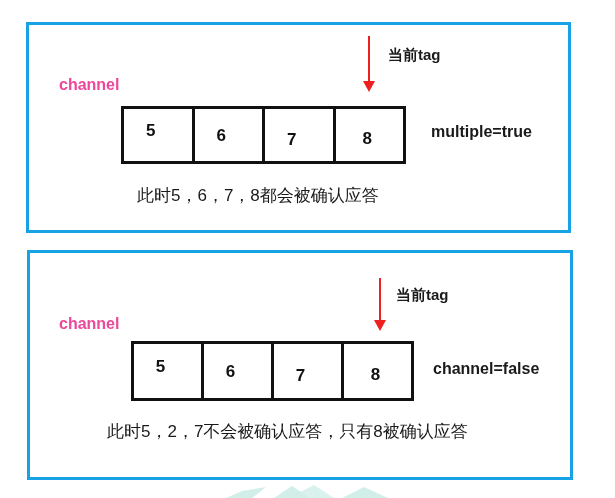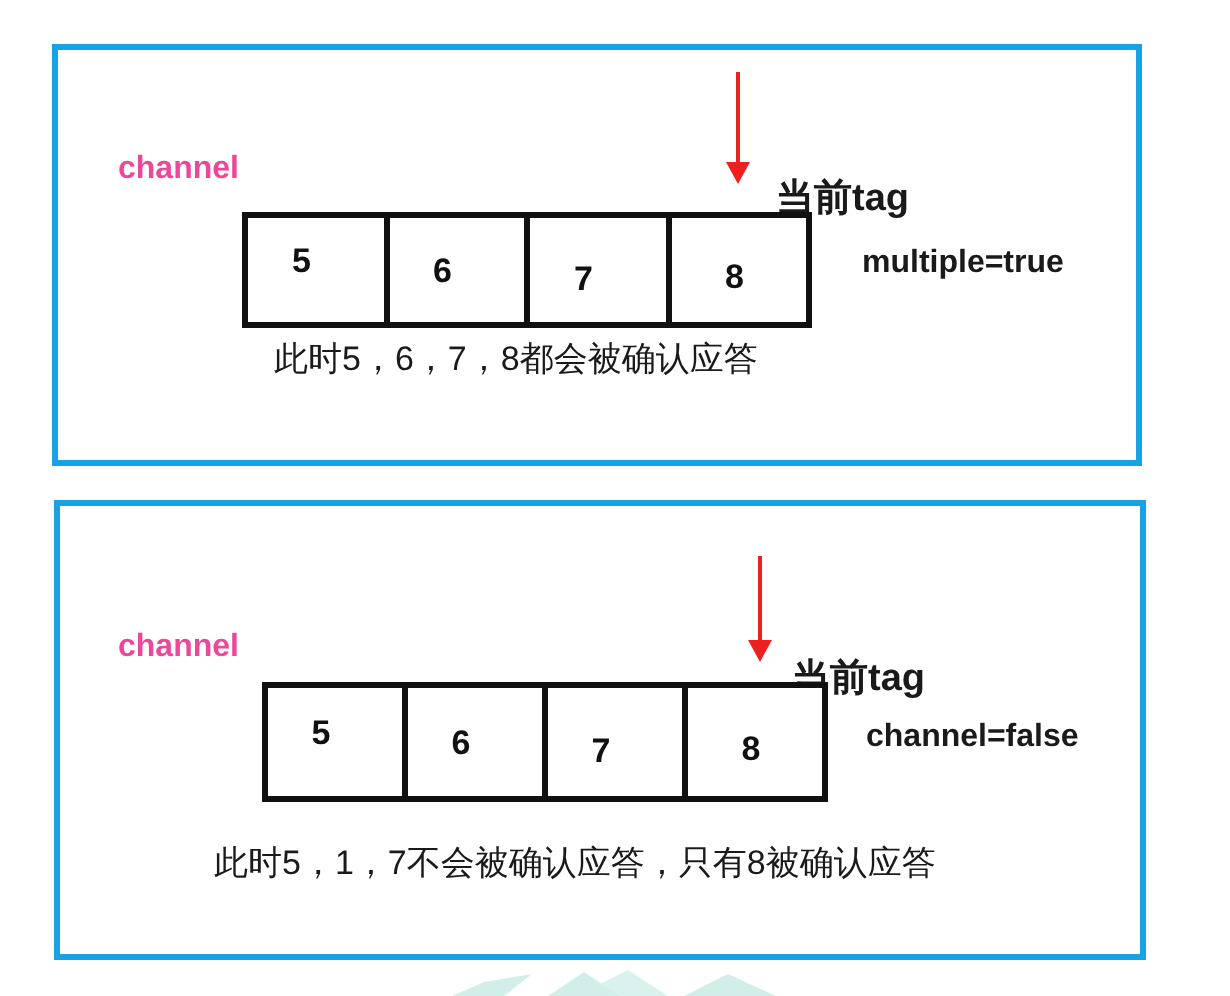--- a/index.html
+++ b/index.html
@@ -39,30 +39,30 @@
 
   .arrow{position:absolute;width:2px;background:var(--arrow,#ee1f1f);}
   .arrow::after{
     content:"";position:absolute;left:-5px;bottom:-11px;
     border-left:6px solid transparent;border-right:6px solid transparent;
     border-top:11px solid var(--arrow,#ee1f1f);
   }
   .p1 .arrow{left:339px;top:11px;height:45px;}
   .p2 .arrow{left:349px;top:25px;height:42px;}
 
-  .tag-label{position:absolute;font-size:19px;font-weight:600;color:#1a1a1a;margin-top:40px;}
+  .tag-label{position:absolute;font-size:15px;font-weight:600;color:#1a1a1a;}
   .p1 .tag-label{left:359px;top:21px;}
   .p2 .tag-label{left:366px;top:33px;}
 
   .mode-label{position:absolute;font-size:16px;font-weight:600;color:#1a1a1a;white-space:nowrap;}
   .p1 .mode-label{left:402px;top:98px;text-align:center;}
   .p2 .mode-label{left:403px;top:107px;}
 
   .caption{position:absolute;font-size:17px;font-weight:500;color:#1a1a1a;white-space:nowrap;}
-  .p1 .caption{left:108px;top:143px;text-align:center;}
+  .p1 .caption{left:108px;top:159px;text-align:center;}
   .p2 .caption{left:77px;top:167px;}
 
   .watermark{position:absolute;left:222px;top:483px;width:176px;height:15px;opacity:0.85;}
 </style>
 </head>
 <body>
 
 <div id="page">
 
   <section class="panel p1">
@@ -99,21 +99,21 @@
           <span class="num">6</span>
         </div>
       <div class="cell">
           <span class="num">7</span>
         </div>
       <div class="cell">
           <span class="num">8</span>
         </div>
     </div>
     <div class="mode-label">channel=false</div>
-    <div class="caption">此时5，1，7不会被确认应答，只有8被确认应答</div>
+    <div class="caption">此时5，2，7不会被确认应答，只有8被确认应答</div>
   </section>
 
   <svg class="watermark" viewBox="0 0 176 15" xmlns="http://www.w3.org/2000/svg">
     <g fill="var(--watermark,#c9ece5)">
       <path d="M4,15 L30,15 L44,4 L20,8 Z"></path>
       <path d="M52,15 L70,3 L88,15 Z"></path>
       <path d="M66,15 L92,2 L112,15 Z" opacity="0.8"></path>
       <path d="M120,15 L142,4 L166,15 Z"></path>
     </g>
   </svg>

